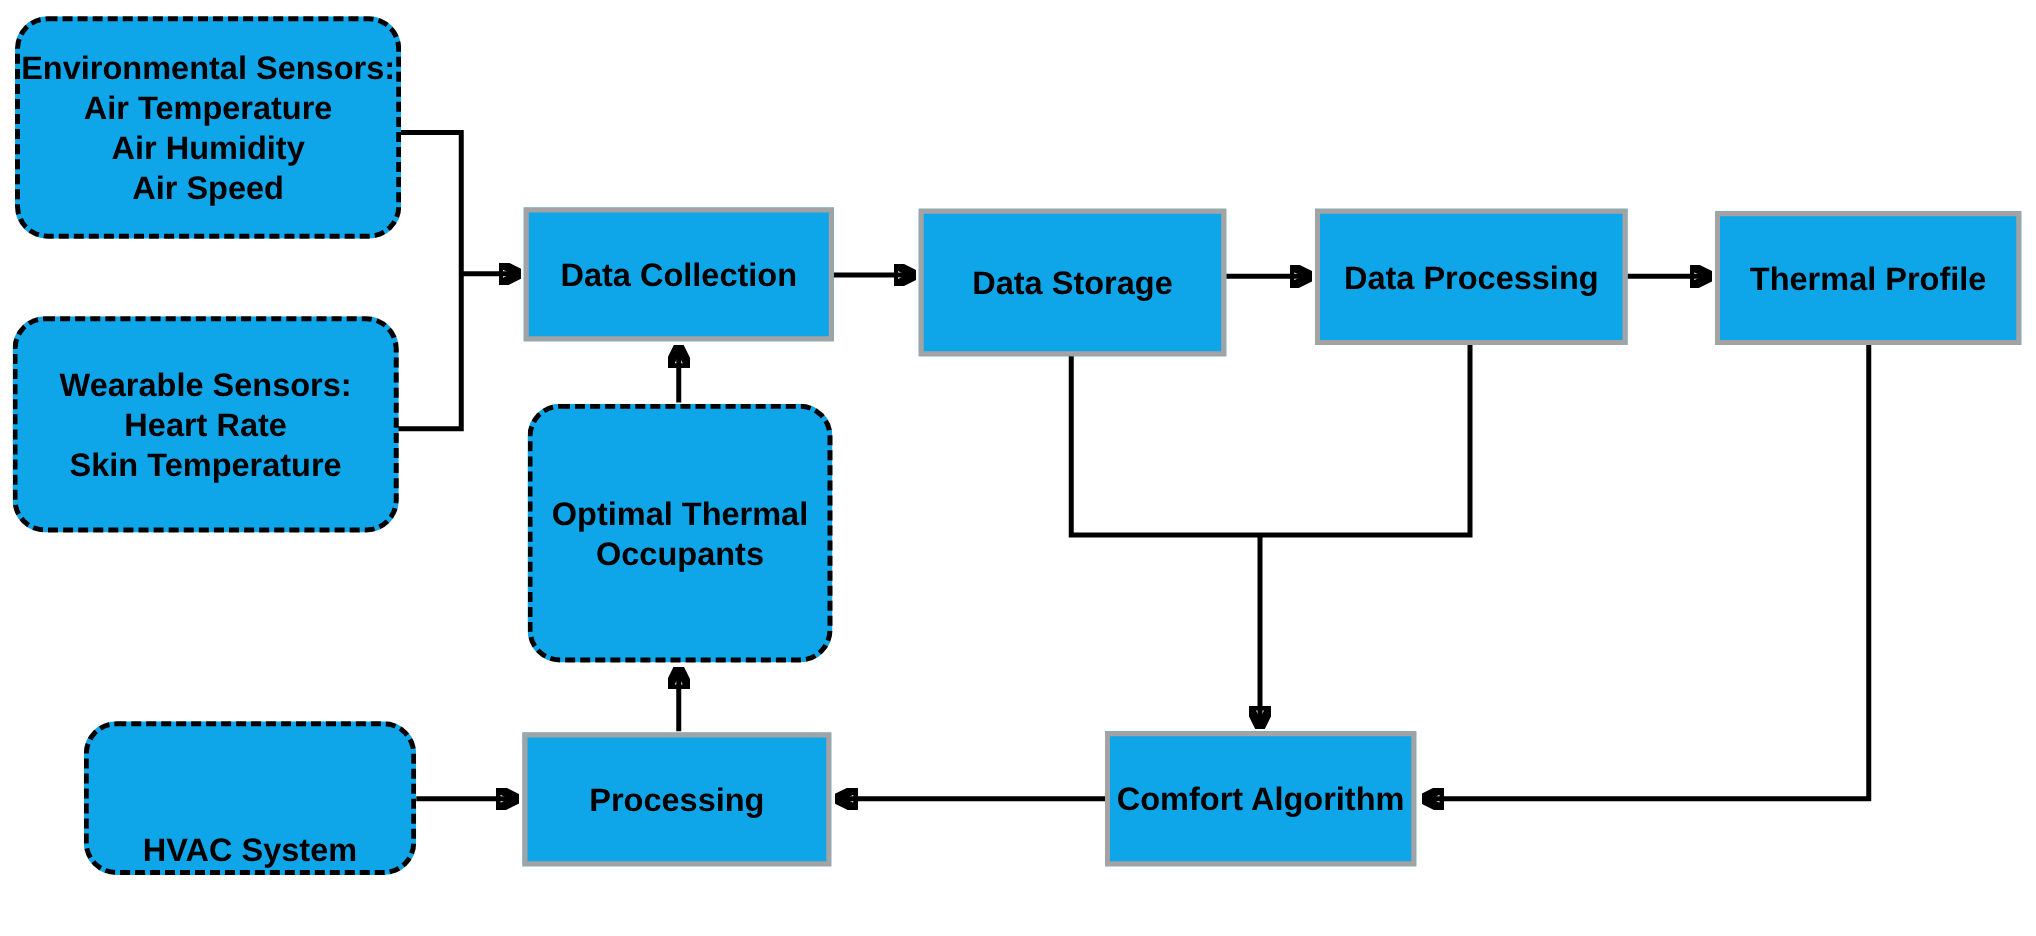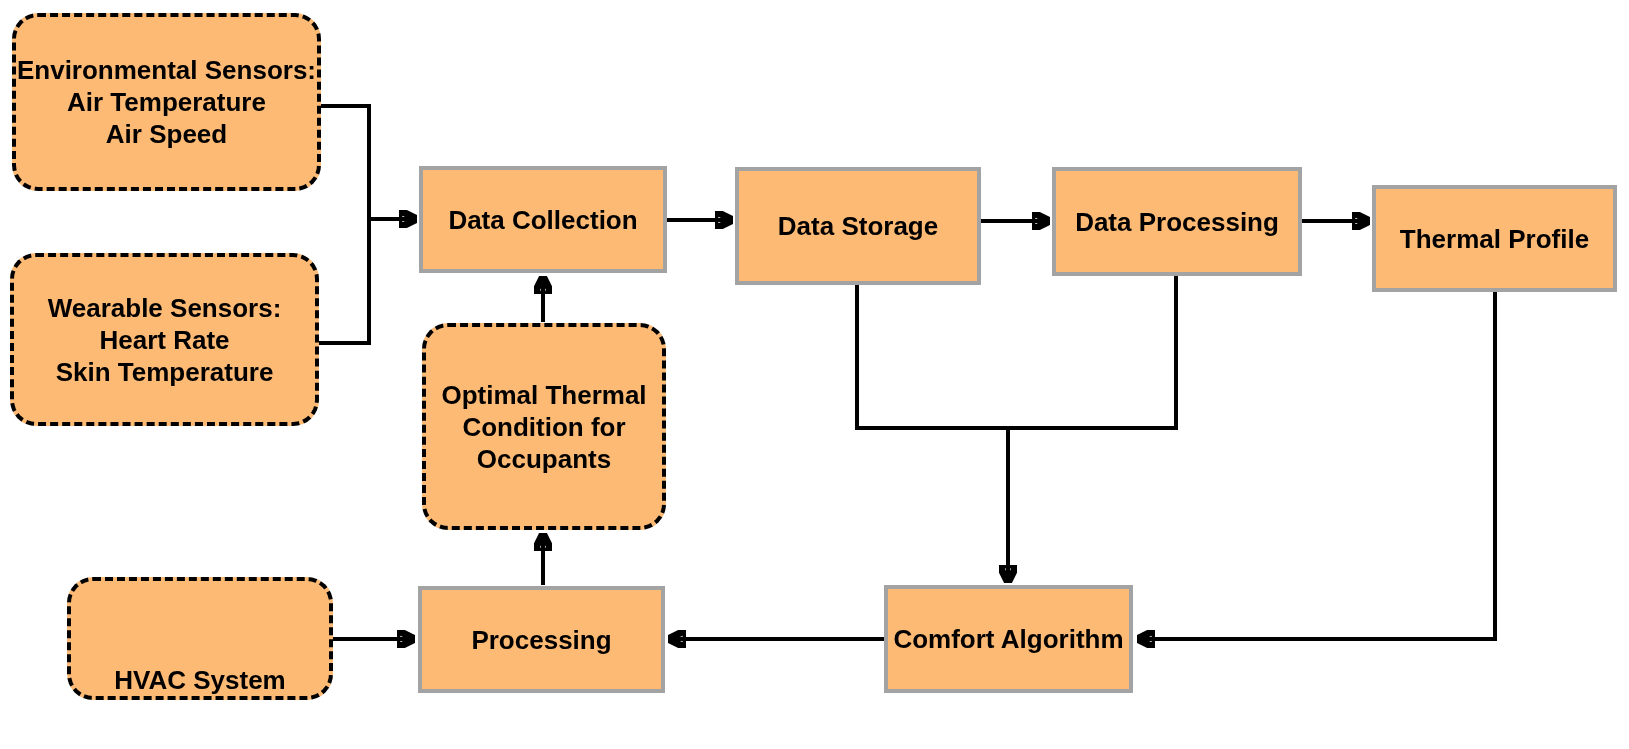--- a/index.html
+++ b/index.html
@@ -23,36 +23,36 @@
     stroke-width: 4;
     fill: none;
   }
   .node {
     position: absolute;
     display: flex;
     flex-direction: column;
     align-items: center;
     justify-content: center;
     text-align: center;
-    background: #fdba74;
+    background: #0ea5e9;
     font-weight: 700;
     font-size: 26px;
     line-height: 32px;
     color: #000000;
   }
   .node.solid { border: 4px solid #a3a3a3; }
   .node.dashed { border: 4px dashed #000000; border-radius: 26px; }
 
   
   #n-env        { left: 12px;   top: 13px;  width: 309px; height: 178px; }
   #n-wear       { left: 10px;   top: 253px; width: 309px; height: 173px; }
   #n-dcoll      { left: 419px;  top: 166px; width: 248px; height: 107px; }
   #n-dstor      { left: 735px;  top: 167px; width: 246px; height: 118px; }
   #n-dproc      { left: 1052px; top: 167px; width: 250px; height: 109px; }
-  #n-tprof      { left: 1372px; top: 169px; width: 245px; height: 107px; margin-top: 16px; }
+  #n-tprof      { left: 1372px; top: 169px; width: 245px; height: 107px; }
   #n-shared     { left: 422px;  top: 323px; width: 244px; height: 207px; }
   #n-thermo     { left: 418px;  top: 586px; width: 247px; height: 107px; }
   #n-hvac       { left: 67px;   top: 577px; width: 266px; height: 123px; justify-content: flex-end; }
   #n-comfort    { left: 884px;  top: 585px; width: 249px; height: 108px; }
 </style>
 </head>
 <body>
 
 <div class="canvas">
 
@@ -84,20 +84,21 @@
     <path d="M 857 271 V 428 H 1176 V 275"></path>
 
     <path d="M 1008 428 V 581" marker-end="url(#ah)"></path>
 
     <path d="M 1495 274 V 639 H 1139" marker-end="url(#ah)"></path>
   </svg>
 
   <div id="n-env" class="node dashed">
     <span>Environmental Sensors:</span>
     <span>Air Temperature</span>
+    <span>Air Humidity</span>
     <span>Air Speed</span>
   </div>
 
   <div id="n-wear" class="node dashed">
     <span>Wearable Sensors:</span>
     <span>Heart Rate</span>
     <span>Skin Temperature</span>
   </div>
 
   <div id="n-dcoll" class="node solid">
@@ -111,21 +112,20 @@
   <div id="n-dproc" class="node solid">
     <span>Data Processing</span>
   </div>
 
   <div id="n-tprof" class="node solid">
     <span>Thermal Profile</span>
   </div>
 
   <div id="n-shared" class="node dashed">
     <span>Optimal Thermal</span>
-    <span>Condition for</span>
     <span>Occupants</span>
   </div>
 
   <div id="n-thermo" class="node solid">
     <span>Processing</span>
   </div>
 
   <div id="n-hvac" class="node dashed">
     <span>HVAC System</span>
   </div>

